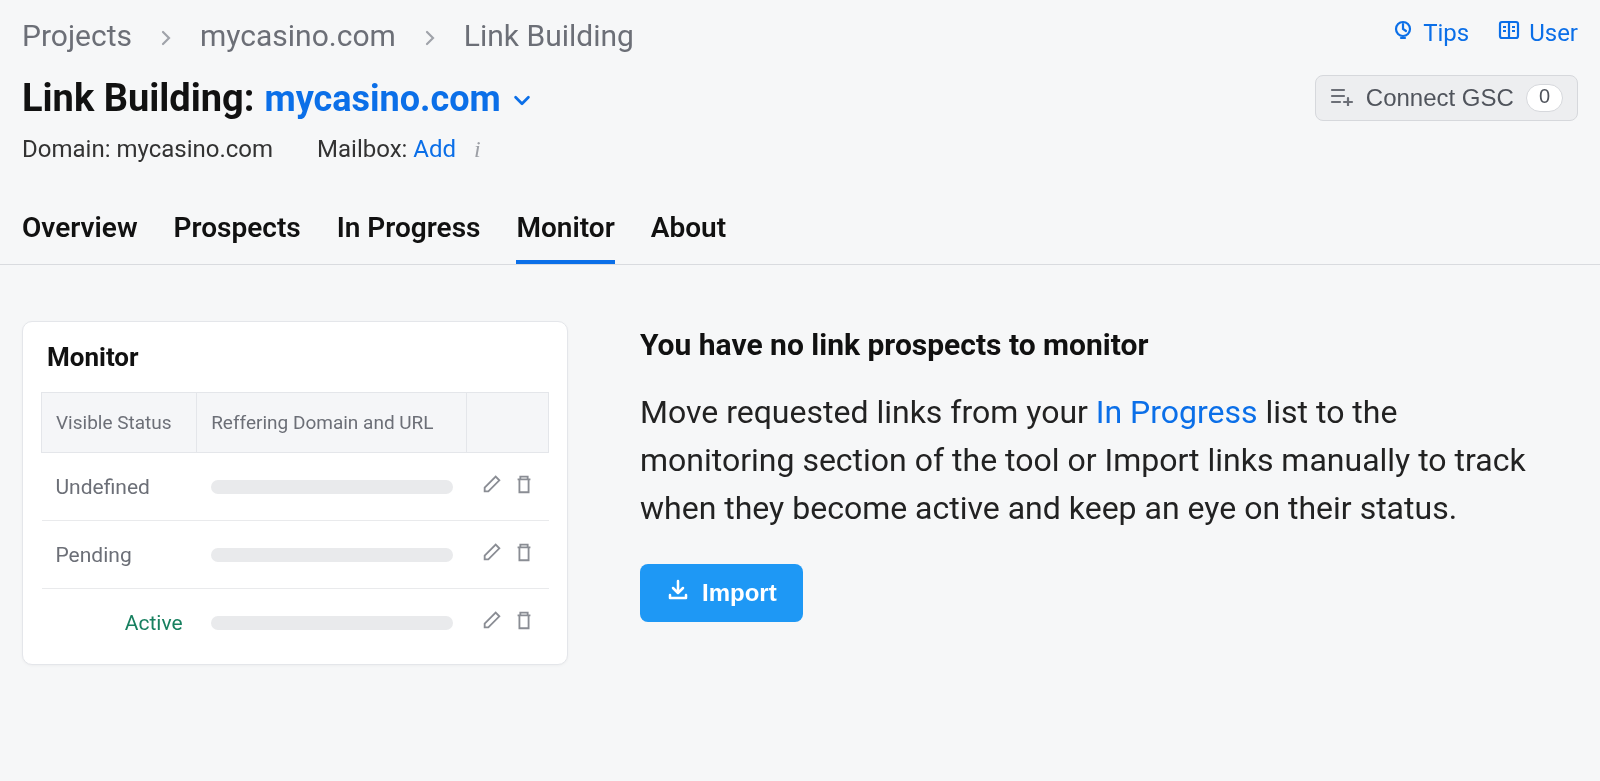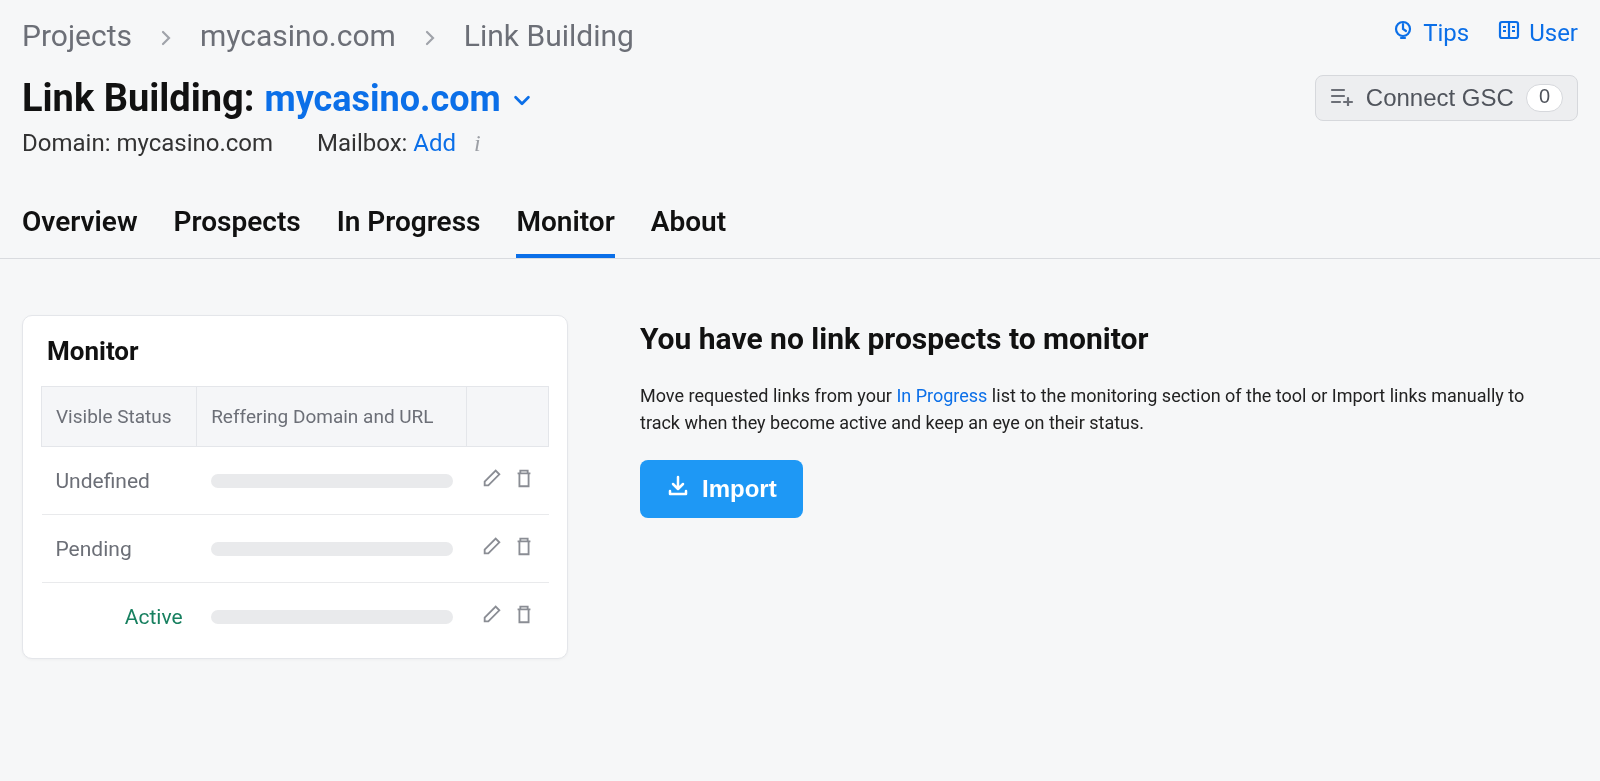--- a/index.html
+++ b/index.html
@@ -69,21 +69,21 @@
   .connect-gsc .count {
     background: #fff;
     border: 1px solid #d6d8dc;
     border-radius: 14px;
     padding: 0 12px;
     font-size: 20px;
     color: #50545c;
   }
 
   .subline {
-    margin-top: 8px;
+    margin-top: 14px;
     display: flex;
     align-items: center;
     gap: 44px;
     font-size: 24px;
     color: #333;
   }
   .subline .label { color: #333; }
   .subline .add-link { color: #0b6fe8; text-decoration: none; }
   .subline .info-i { color: #9da0a6; font-style: italic; font-family: Georgia, serif; }
 
@@ -146,21 +146,21 @@
     height: 14px;
     background: #e9eaec;
     border-radius: 7px;
     width: 100%;
   }
   .row-actions { display: flex; gap: 10px; justify-content: flex-end; }
   .row-actions svg { width: 22px; height: 22px; stroke: #8a8d94; fill: none; stroke-width: 2; }
 
   .empty-state { flex: 1; padding-top: 6px; }
   .empty-state h2 { font-size: 30px; font-weight: 700; color: #111; margin-bottom: 26px; }
-  .empty-state p { font-size: 18px; line-height: 1.5; color: #222; margin-bottom: 24px; max-width: 900px; }
+  .empty-state p { font-size: 32px; line-height: 1.5; color: #222; margin-bottom: 32px; max-width: 900px; }
   .empty-state p a { color: #0b6fe8; text-decoration: none; }
   .import-btn {
     display: inline-flex;
     align-items: center;
     gap: 12px;
     background: #1e98f5;
     color: #fff;
     border: none;
     border-radius: 8px;
     font-size: 24px;

